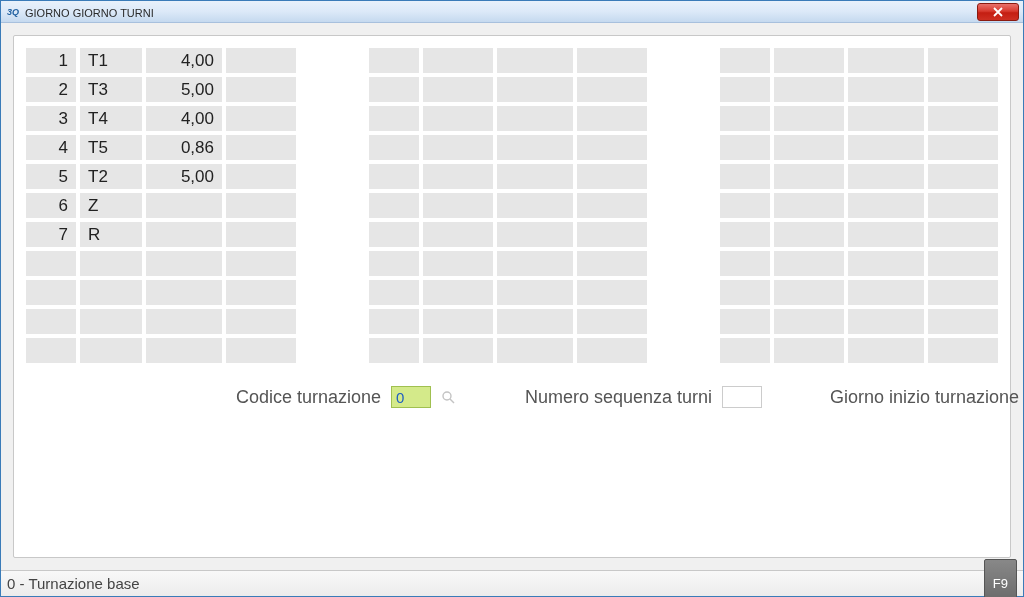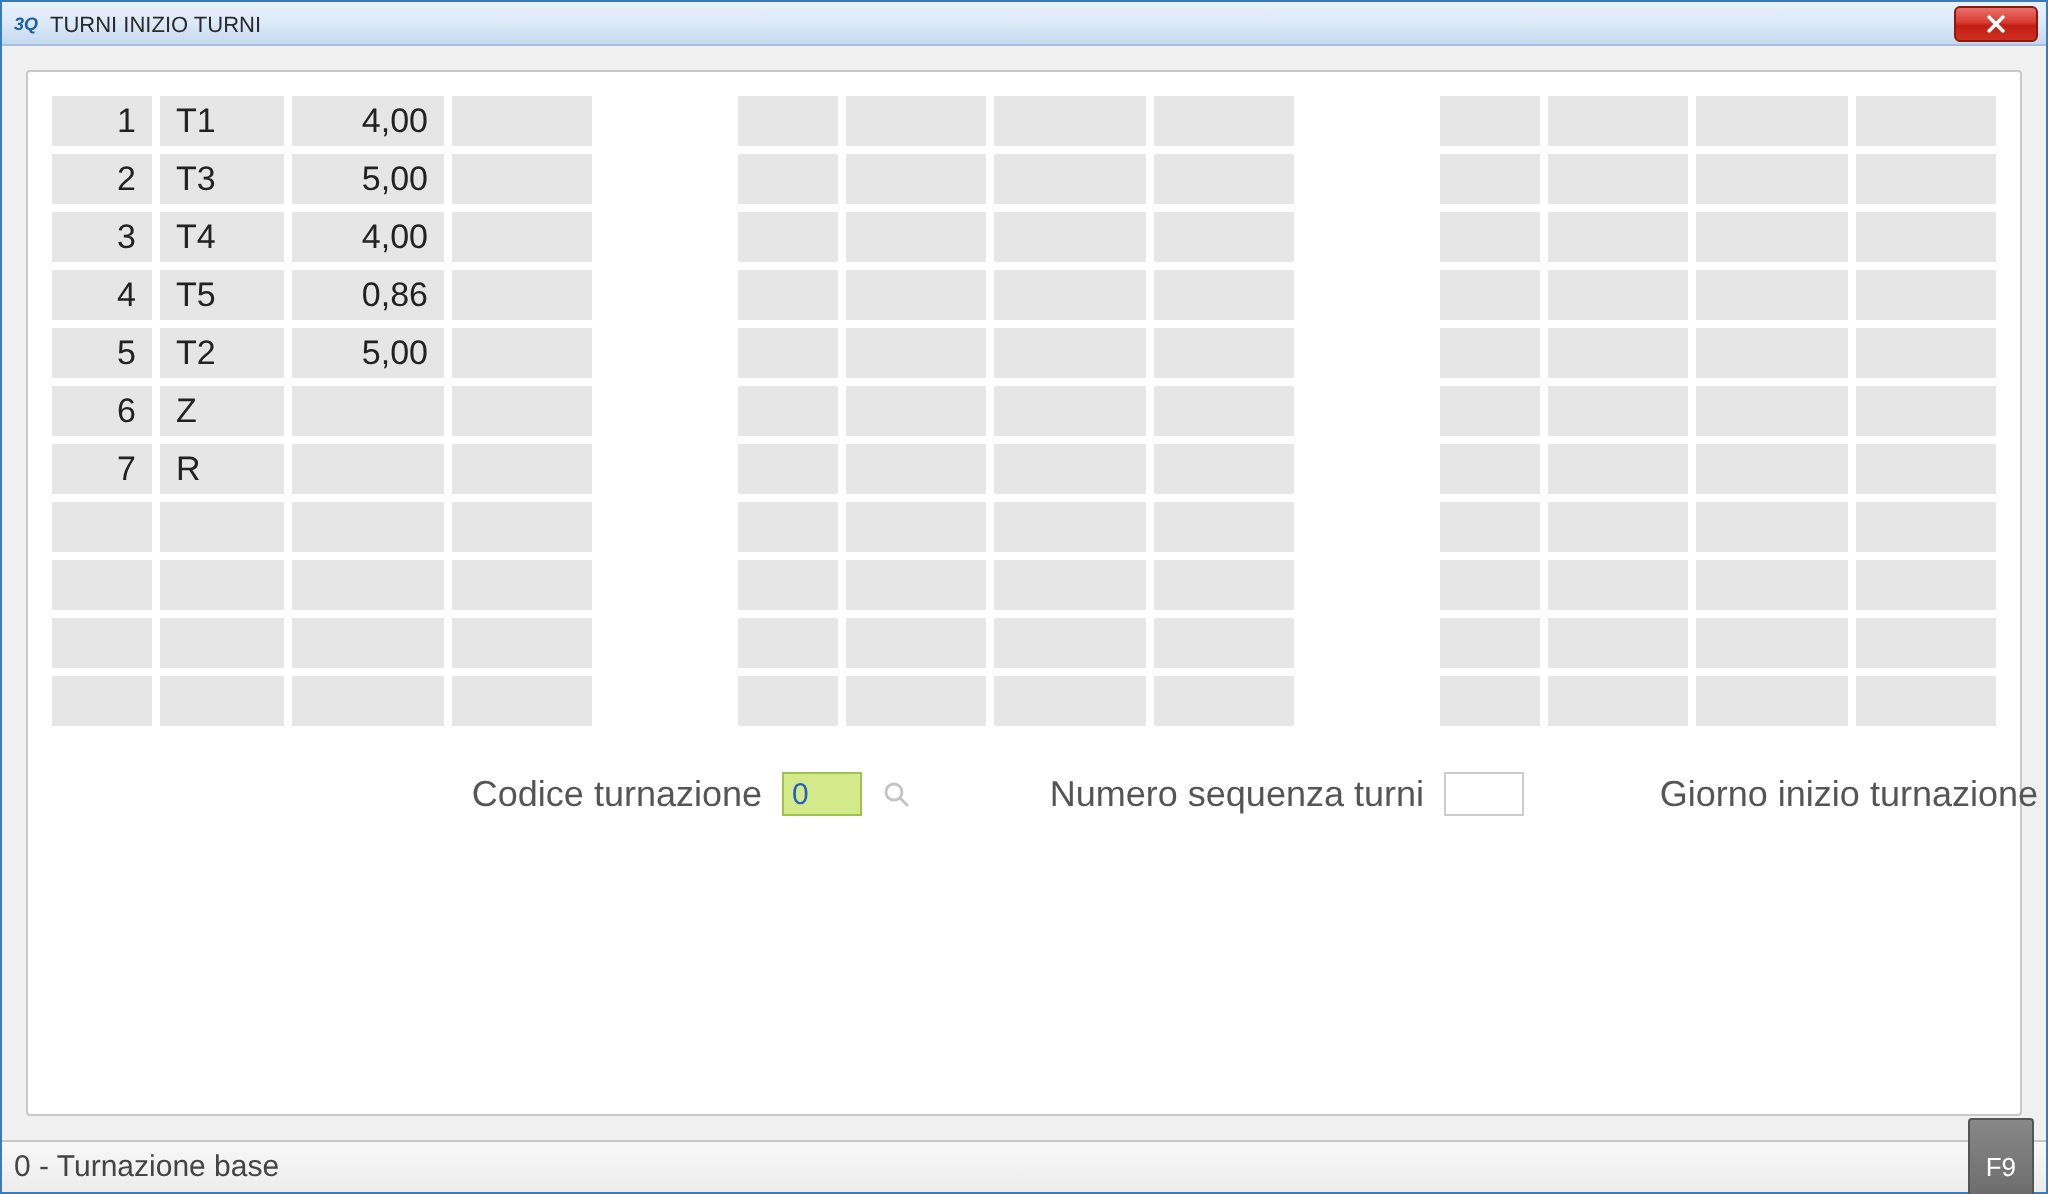--- a/index.html
+++ b/index.html
@@ -167,21 +167,21 @@
 </head>
 <body>
 
 <div class="window">
 
   <div class="titlebar">
     <div class="titlebar-left">
       <div class="app-icon">
           <span>3Q</span>
         </div>
-      <div class="title-text">TURNI INIZIO TURNI</div>
+      <div class="title-text">GIORNO GIORNO TURNI</div>
     </div>
     <div class="close-btn">
       <svg viewBox="0 0 10 10">
         <path d="M1 1 L9 9 M9 1 L1 9" stroke="#fff" stroke-width="1.8" fill="none"></path>
       </svg>
     </div>
   </div>
 
   <div class="content">
     <div class="panel">

